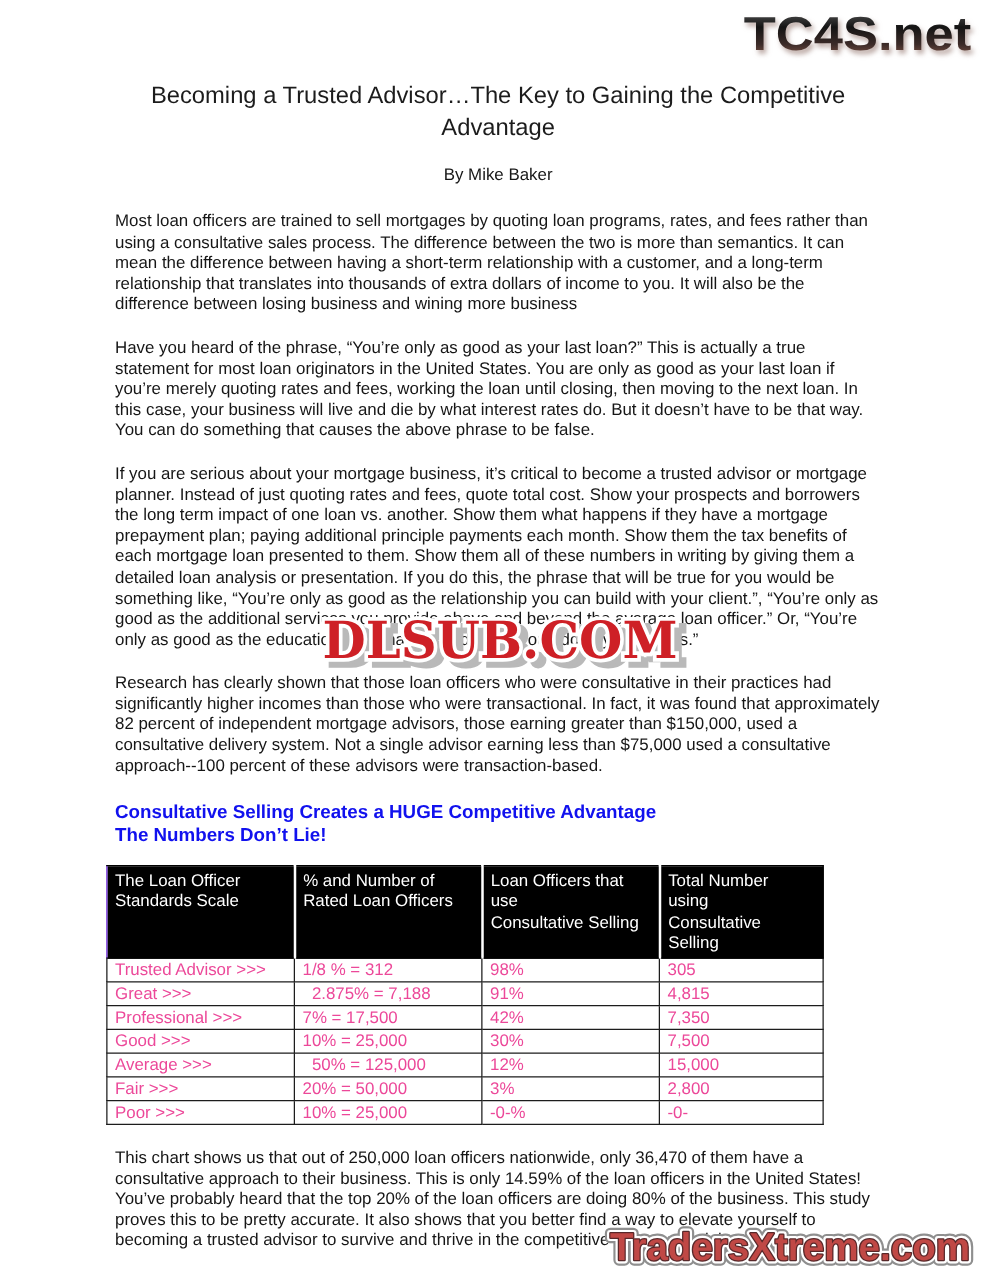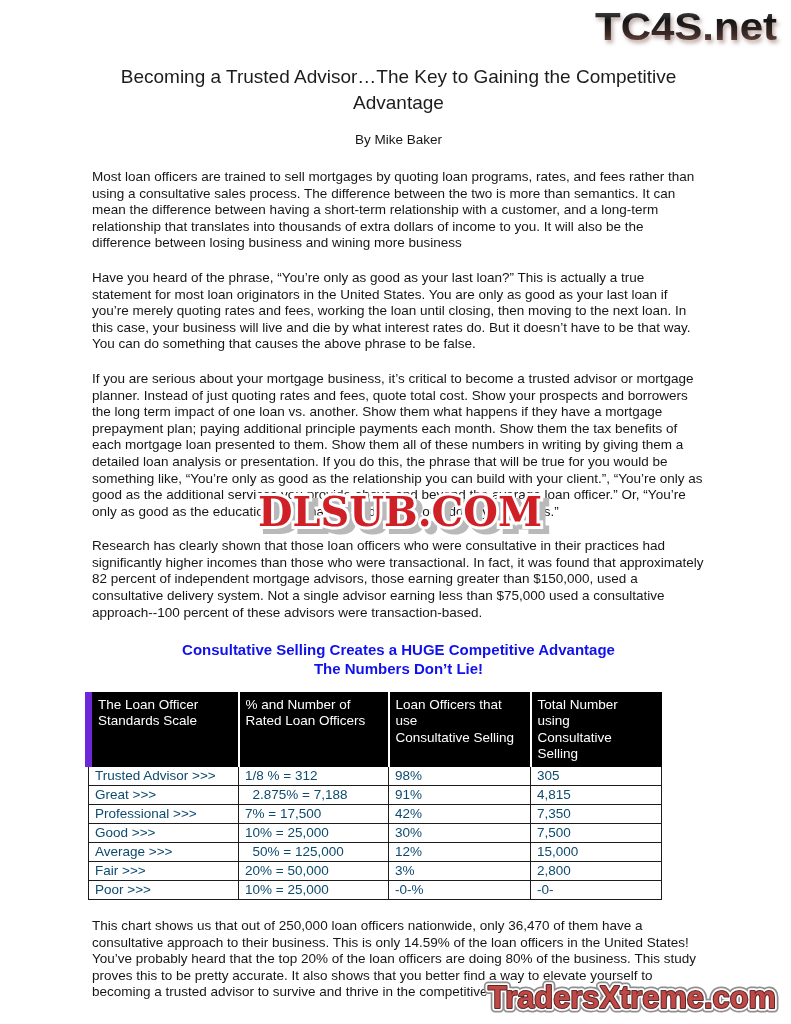--- a/index.html
+++ b/index.html
@@ -11,36 +11,36 @@
   
   .top-logo { position:absolute; top:2px; right:6px; filter:drop-shadow(2px 3px 2px rgba(130,95,85,.55)); }
 
   
   .doc { position:absolute; left:92px; top:56px; width:613px; }
   .title { text-align:center; font-size:19px; line-height:26px; color:#1c1c1c; margin:8px; font-weight:normal; }
   .byline { text-align:center; font-size:13.5px; margin:16px 0 0 0; }
   .para { font-size:13.5px; line-height:16.6px; margin:18px 0 0 0; }
   .para.first { margin-top:22px; }
 
-  .section-heading { margin:19px 0 0 0; font-size:15px; line-height:19px; font-weight:bold; color:#1111ee;text-align:center; }
+  .section-heading { margin:19px 0 0 0; font-size:15px; line-height:19px; font-weight:bold; color:#1111ee; }
 
   
   .lo-table { border-collapse:collapse; margin:14px 0 0 -7px; table-layout:fixed; }
   .lo-table col.c1 { width:150px; } .lo-table col.c2 { width:150px; }
   .lo-table col.c3 { width:142px; } .lo-table col.c4 { width:131px; }
   .lo-table th {
     background:#000000; color:#ffffff; font-weight:normal; text-align:left;
     font-size:13.5px; line-height:16.2px; padding:4px 6px 4px 6px;
     white-space:pre-line; vertical-align:top; border:1px solid #000;
     border-left:2px solid #ffffff;
   }
-  .lo-table th:first-child { border-left:7px solid #6d28d9; }
+  .lo-table th:first-child { border-left:1px solid #6d28d9; }
   .lo-table td {
     font-size:13.5px; line-height:16px; padding:1px 6px; white-space:pre;
-    border:1px solid #1c1c1c; color:#0c4a6e;margin-top:33px;
+    border:1px solid #1c1c1c; color:#ec4899;margin-top:33px;
   }
 
   .footnote { font-size:13.5px; line-height:16.6px; font-style:italic; margin:15px 0 0 0; }
 
   
   .watermark { position:absolute; left:248px; top:484px; }
 
   
   .bottom-logo { position:absolute; right:6px; top:976px; }
 </style>

